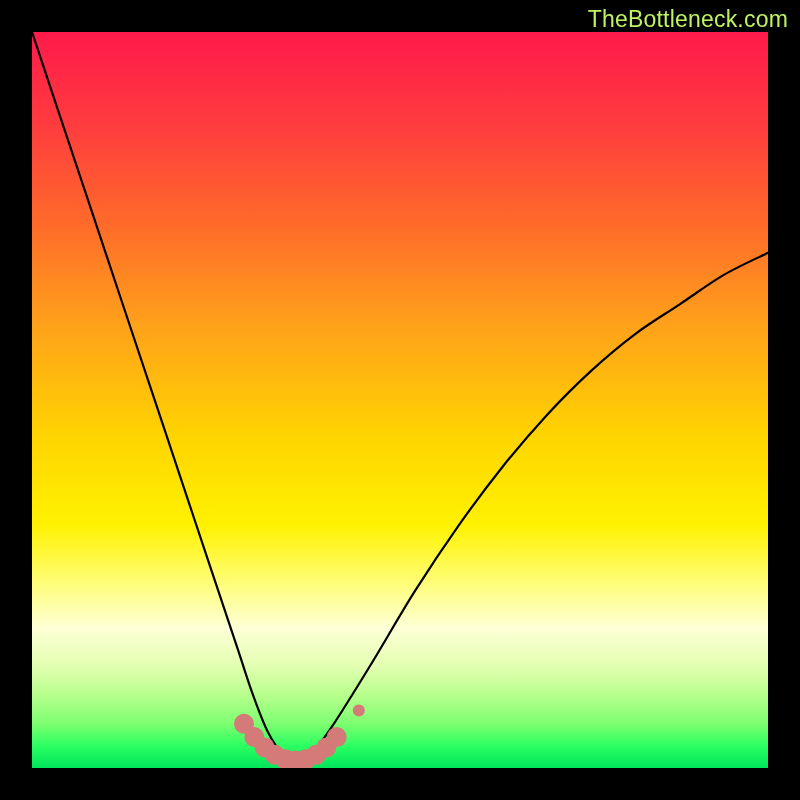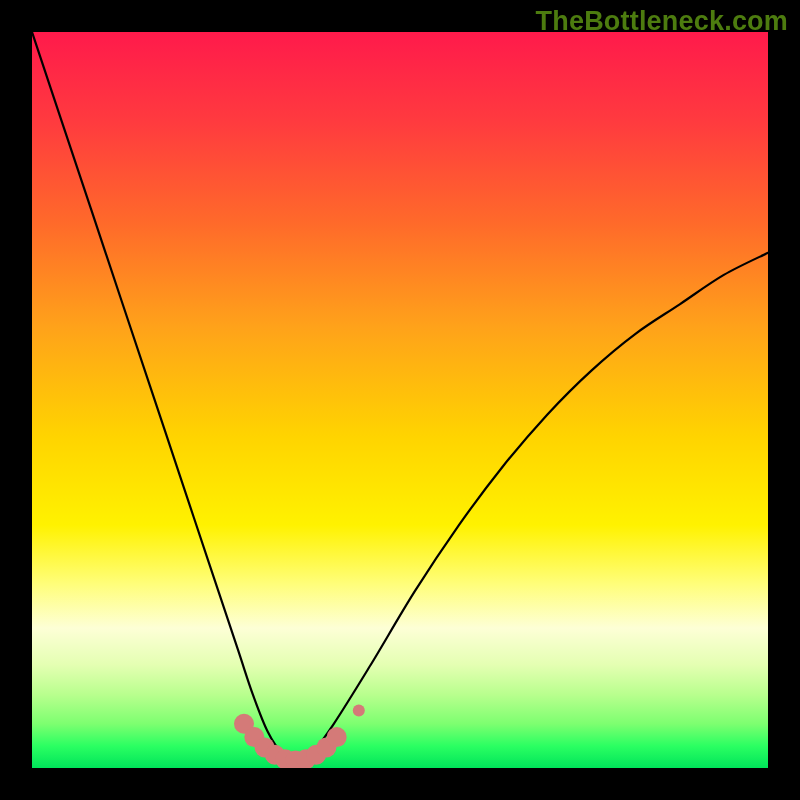--- a/index.html
+++ b/index.html
@@ -47,23 +47,23 @@
       #b9ff8e 90%,
       #7dff70 94%,
       #2bff62 97%,
       #00e45a 100%
     );
   }
   .watermark {
     position: absolute;
     top: 6px;
     right: 12px;
-    color: #4d7c0f;
-    font-size: 27px;
-    font-weight: 700;
+    color: #bef264;
+    font-size: 23px;
+    font-weight: 400;
     letter-spacing: 0.2px;
     user-select: none;
   }
   svg.curve {
     position: absolute;
     left: 0;
     top: 0;
     width: 100%;
     height: 100%;
   }

